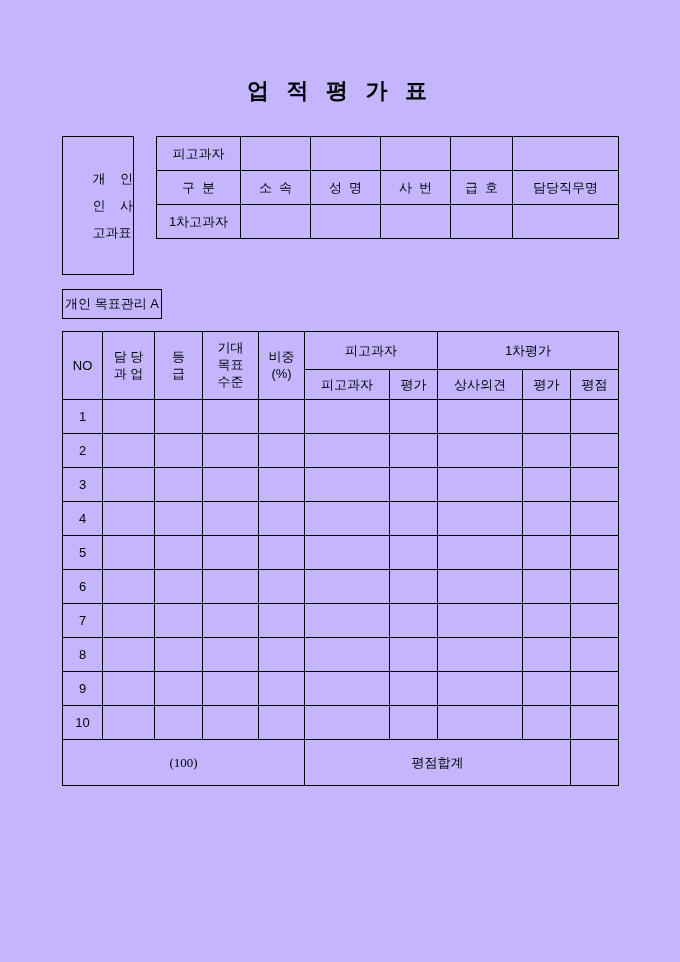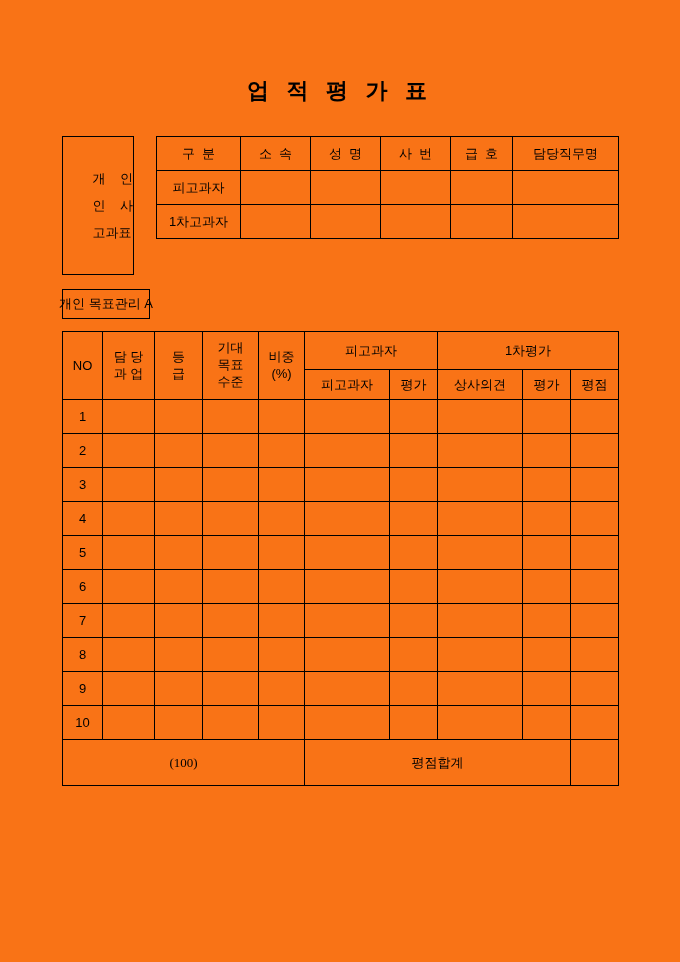--- a/index.html
+++ b/index.html
@@ -5,21 +5,21 @@
   * { margin: 0; padding: 0; box-sizing: border-box; }
   html, body { background: #ffffff; }
   body {
     width: 680px; height: 962px;
     font-family: "Liberation Sans", sans-serif;
     color: #000;
   }
   .page {
     position: relative;
     width: 680px; height: 962px;
-    background: #f97316;
+    background: #c4b5fd;
     overflow: hidden;
   }
   .title {
     position: absolute;
     top: 76px; left: 0;
     width: 100%;
     text-align: center;
     font-family: "Liberation Serif", serif;
     font-weight: bold;
     font-size: 22px;
@@ -55,21 +55,21 @@
     height: 34px;
     text-align: center;
     font-size: 13px;
     white-space: pre;
     padding: 0 2px;
   }
   
   .section-label-box {
     position: absolute;
     left: 62px; top: 289px;
-    width: 88px; height: 30px;
+    width: 100px; height: 30px;
     border: 1px solid #000;
     display: flex;
     align-items: center;
     justify-content: center;
     font-size: 13px;
     white-space: pre;
   }
   
   .goal-table {
     position: absolute;
@@ -104,34 +104,34 @@
     <colgroup>
       <col style="width:84px">
         <col style="width:70px">
         <col style="width:70px">
       <col style="width:70px">
         <col style="width:62px">
         <col style="width:106px">
     </colgroup>
     <tbody>
       <tr>
+        <td>피고과자</td>
+        <td></td>
+        <td></td>
+        <td></td>
+        <td></td>
+        <td></td>
+      </tr>
+      <tr>
         <td>구  분</td>
         <td>소  속</td>
         <td>성  명</td>
         <td>사  번</td>
         <td>급  호</td>
         <td>담당직무명</td>
-      </tr>
-      <tr>
-        <td>피고과자</td>
-        <td></td>
-        <td></td>
-        <td></td>
-        <td></td>
-        <td></td>
       </tr>
       <tr>
         <td>1차고과자</td>
         <td></td>
         <td></td>
         <td></td>
         <td></td>
         <td></td>
       </tr>
     </tbody>

